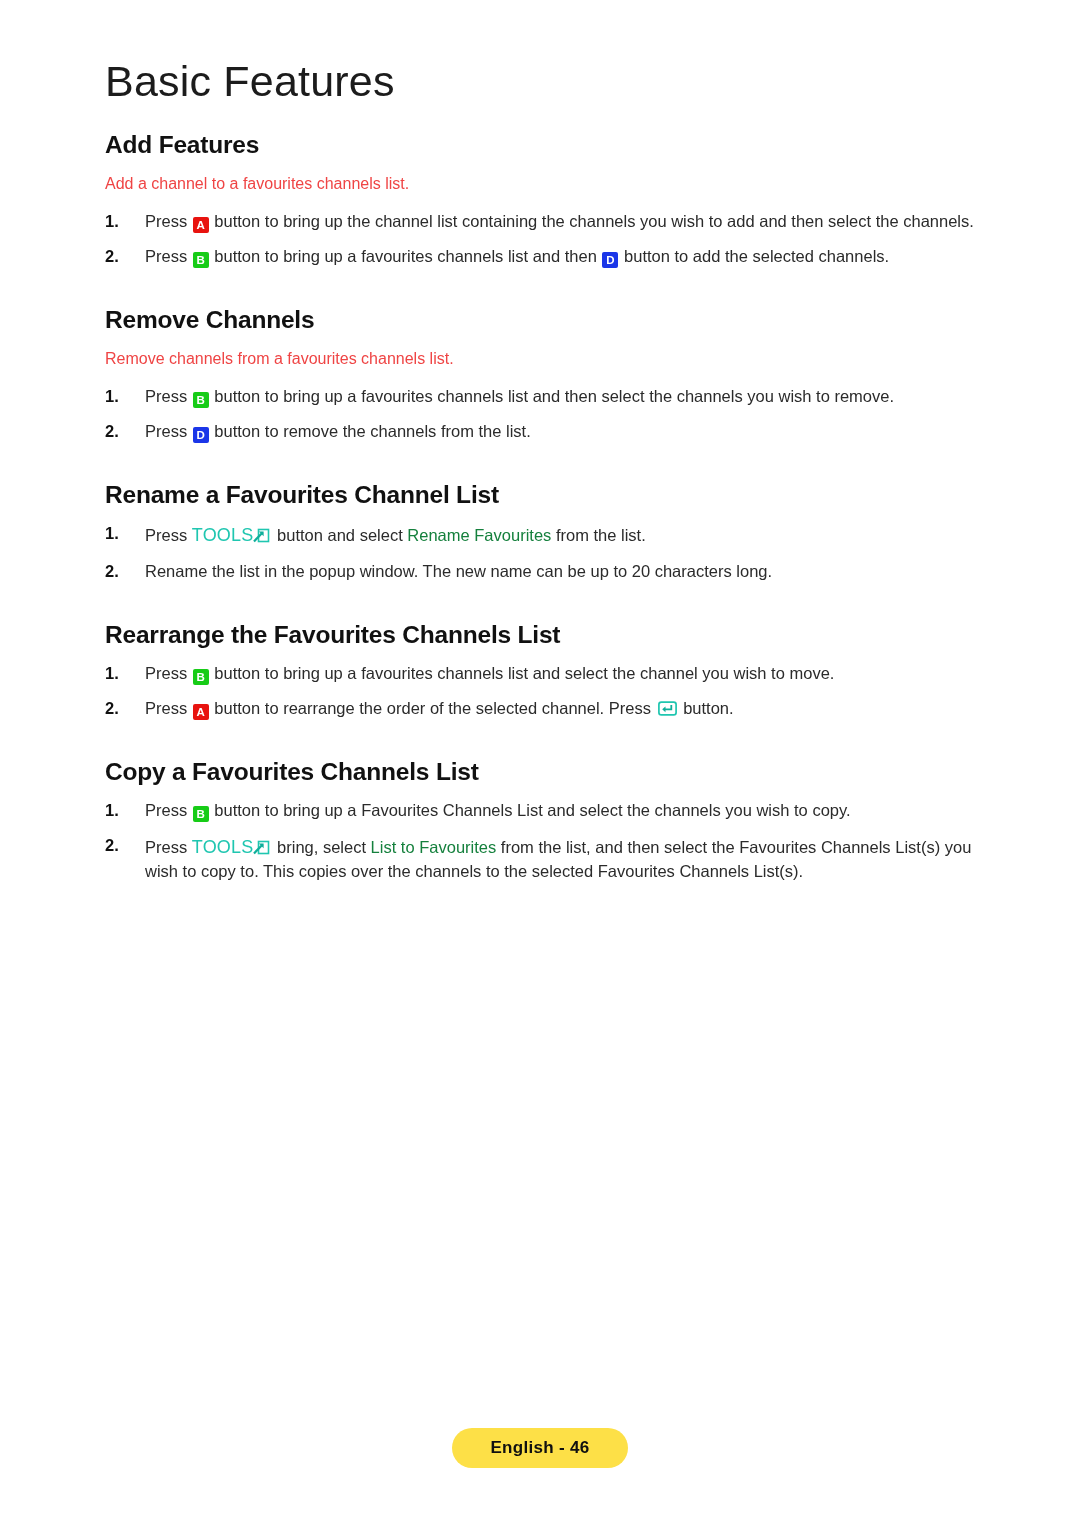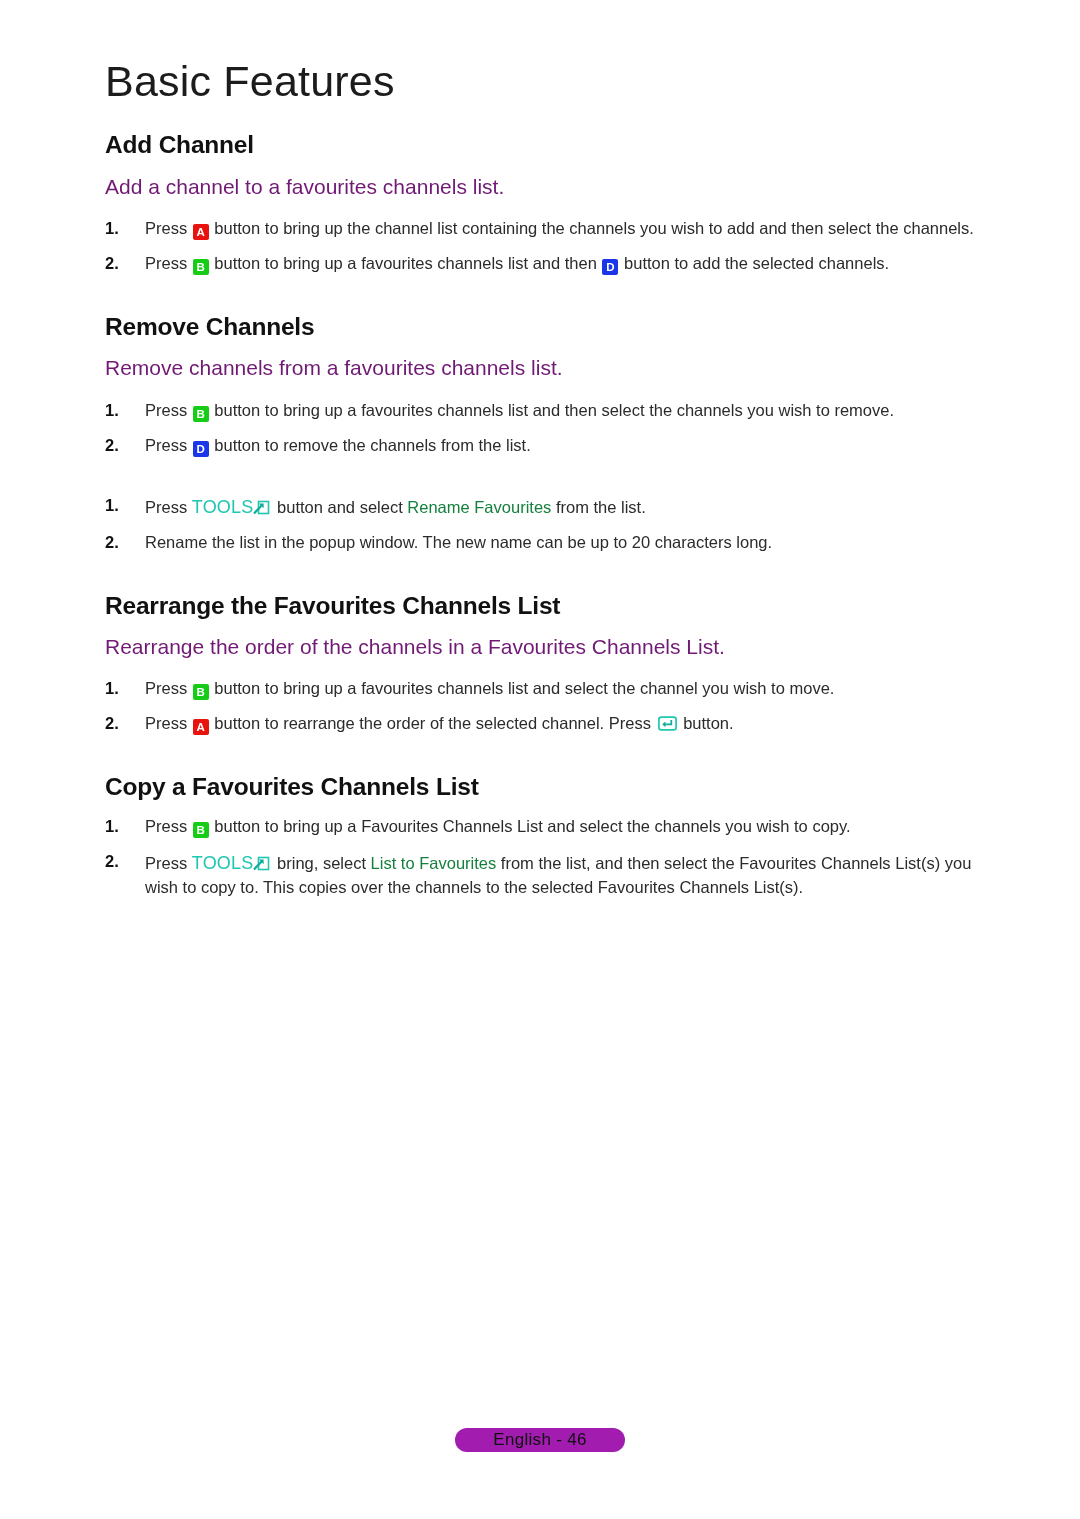--- a/index.html
+++ b/index.html
@@ -46,23 +46,23 @@
   .section { margin: 0 0 0 0; }
   .section-heading {
     font-size: 24.5px;
     font-weight: bold;
     color: #111111;
     line-height: 1.2;
     margin: 0 0 13px 0;
     letter-spacing: -0.2px;
   }
   .section-intro {
-    font-size: 21px;
+    font-size: 16px;
     font-weight: normal;
-    color: #701a75;
+    color: #ef4444;
     line-height: 1.35;
     margin: 0 0 16px 0;
   }
 
   
   ol.steps {
     list-style: none;
     margin: 0;
     padding: 0;
   }
@@ -139,71 +139,71 @@
   
   .footer {
     position: absolute;
     left: 0;
     right: 0;
     top: 1428px;
     text-align: center;
   }
   .footer-pill {
     display: inline-block;
-    background: #a21caf;
+    background: #fde047;
     color: #101010;
     font-size: 17px;
-    font-weight: normal;
-    padding: 2px 38px;
+    font-weight: bold;
+    padding: 10px 38px;
     border-radius: 22px;
     letter-spacing: 0.3px;
   }
 </style>
 </head>
 <body>
 
 <div class="page">
 
   <div class="content">
 
     <h1 class="chapter-title">Basic Features</h1>
 
     <div id="sections-root">
         <section class="section">
-          <h2 class="section-heading">Add Channel</h2>
+          <h2 class="section-heading">Add Features</h2>
           <p class="section-intro">Add a channel to a favourites channels list.</p>
           <ol class="steps">
             <li><span class="step-num">1.</span><span><span>Press </span><span class="keybadge red">A</span><span> button to bring up the channel list containing the channels you wish to add and then select the channels.</span></span></li>
             <li><span class="step-num">2.</span><span><span>Press </span><span class="keybadge green">B</span><span> button to bring up a favourites channels list and then </span><span class="keybadge blue">D</span><span> button to add the selected channels.</span></span></li>
           </ol>
         </section>
         <div class="gap-lg"></div>
         <section class="section">
           <h2 class="section-heading">Remove Channels</h2>
           <p class="section-intro">Remove channels from a favourites channels list.</p>
           <ol class="steps">
             <li><span class="step-num">1.</span><span><span>Press </span><span class="keybadge green">B</span><span> button to bring up a favourites channels list and then select the channels you wish to remove.</span></span></li>
             <li><span class="step-num">2.</span><span><span>Press </span><span class="keybadge blue">D</span><span> button to remove the channels from the list.</span></span></li>
           </ol>
         </section>
         <div class="gap-lg"></div>
         <section class="section">
+          <h2 class="section-heading">Rename a Favourites Channel List</h2>
           <ol class="steps">
             <li><span class="step-num">1.</span><span><span>Press </span><span><span class="tools-label">TOOLS</span><span class="tools-icon"><svg viewBox="0 0 17 15" width="17" height="15" xmlns="http://www.w3.org/2000/svg">
                       <rect x="5.5" y="1.5" width="10" height="12" fill="none" stroke="#1fc6b0" stroke-width="1.6"></rect>
                       <path d="M1 13.4 L9.6 4.6" stroke="#0fae9a" stroke-width="2.2" fill="none"></path>
                       <path d="M10.6 3.4 L10.6 8.2 L5.9 3.4 Z" fill="#0fae9a"></path>
                     </svg></span></span><span> button and select </span><span class="menu-link">Rename Favourites</span><span> from the list.</span></span></li>
             <li><span class="step-num">2.</span><span><span>Rename the list in the popup window. The new name can be up to 20 characters long.</span></span></li>
           </ol>
         </section>
         <div class="gap-lg"></div>
         <section class="section">
           <h2 class="section-heading">Rearrange the Favourites Channels List</h2>
-          <p class="section-intro">Rearrange the order of the channels in a Favourites Channels List.</p>
           <ol class="steps">
             <li><span class="step-num">1.</span><span><span>Press </span><span class="keybadge green">B</span><span> button to bring up a favourites channels list and select the channel you wish to move.</span></span></li>
             <li><span class="step-num">2.</span><span><span>Press </span><span class="keybadge red">A</span><span> button to rearrange the order of the selected channel. Press </span><span class="enter-icon"><svg viewBox="0 0 19 15" width="19" height="15" xmlns="http://www.w3.org/2000/svg">
                     <rect x="0.9" y="1.2" width="17.2" height="12.6" rx="2.4" ry="2.4" fill="none" stroke="#1fc6b0" stroke-width="1.7"></rect>
                     <path d="M13.3 3.9 L13.3 8.3 L6.6 8.3" stroke="#0fae9a" stroke-width="1.8" fill="none"></path>
                     <path d="M7.5 5.4 L4.2 8.3 L7.5 11.2 Z" fill="#0fae9a"></path>
                   </svg></span><span> button.</span></span></li>
           </ol>
         </section>
         <div class="gap-lg"></div>

